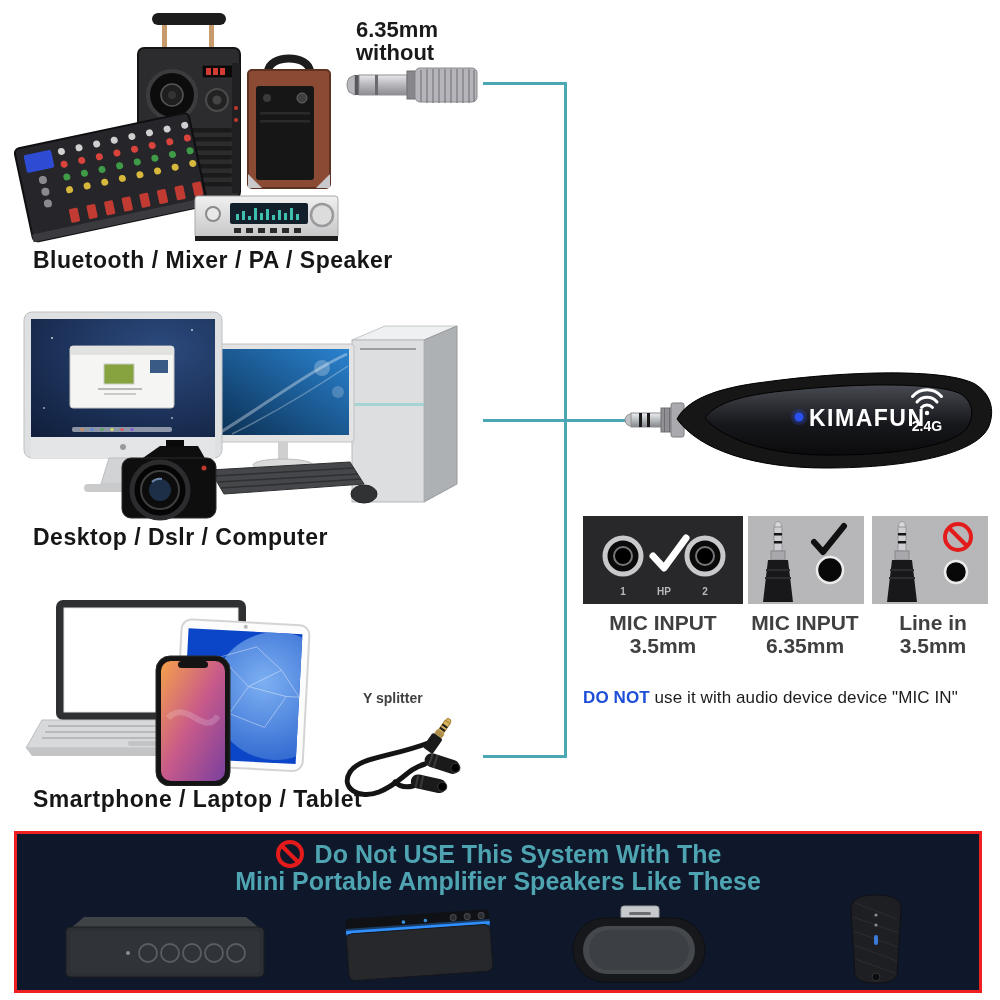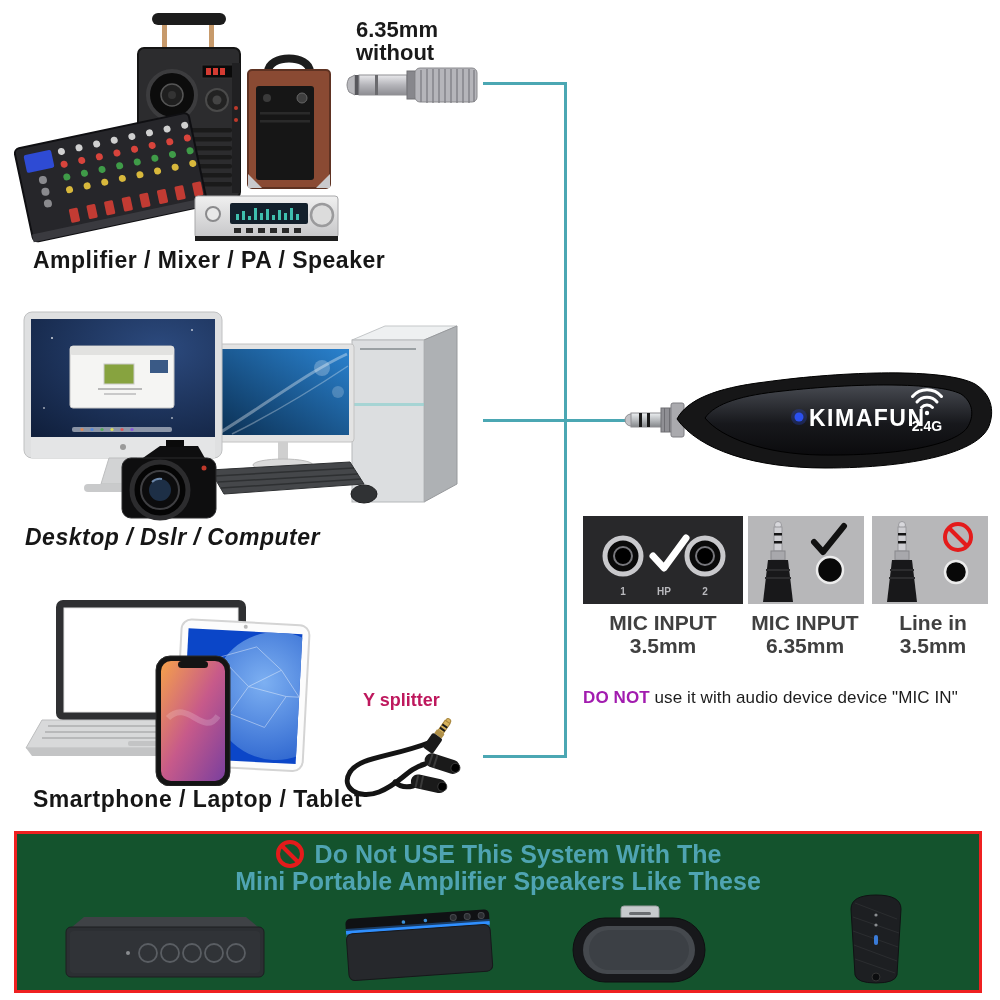--- a/index.html
+++ b/index.html
@@ -4,27 +4,27 @@
 <style>
   html,body{margin:0;padding:0;background:#ffffff;}
   #canvas{
     position:relative;width:1000px;height:1000px;background:#ffffff;overflow:hidden;
     font-family:"Liberation Sans", sans-serif;color:#111;
   }
   .abs{position:absolute;}
   .caption{font-weight:bold;font-size:23px;letter-spacing:.5px;color:#161616;white-space:nowrap;}
   .line{position:absolute;background:#4BA7B3;}
   .adapter-label{font-weight:bold;font-size:22px;line-height:23px;color:#1a1a1a;}
-  .ysplit-label{font-weight:600;font-size:18px;color:#be185d;}
+  .ysplit-label{font-weight:600;font-size:14px;color:#404040;}
   .port-caption{position:absolute;text-align:center;font-weight:bold;font-size:21px;line-height:23px;color:#404040;white-space:nowrap;}
   .donot{position:absolute;left:583px;top:688px;font-size:17px;color:#1c1c1c;white-space:nowrap;letter-spacing:.1px;}
-  .donot .em{color:#a21caf;font-weight:bold;}
+  .donot .em{color:#1d4ed8;font-weight:bold;}
   .warnbox{
     position:absolute;left:14px;top:831px;width:968px;height:162px;
-    border:3px solid #EF2020;box-sizing:border-box;background:#14532d;
+    border:3px solid #EF2020;box-sizing:border-box;background:#0f172a;
   }
   .box-heading{position:absolute;left:0;top:5px;width:100%;text-align:center;color:#4FA4B2;font-weight:bold;font-size:25px;line-height:25px;}
   .box-line1{display:flex;justify-content:center;align-items:center;gap:10px;}
   svg{display:block;}
 </style>
 </head>
 <body>
 
 <div id="canvas">
 
@@ -164,21 +164,21 @@
         <rect x="224" y="220" width="7" height="5"></rect>
           <rect x="236" y="220" width="7" height="5"></rect>
           <rect x="248" y="220" width="7" height="5"></rect>
           <rect x="260" y="220" width="7" height="5"></rect>
           <rect x="272" y="220" width="7" height="5"></rect>
           <rect x="284" y="220" width="7" height="5"></rect>
       </g>
       <rect x="185" y="228" width="143" height="5" fill="#1d1d1d"></rect>
     </g>
   </svg>
-  <div class="abs caption" style="left:33px;top:247px;">Amplifier / Mixer / PA / Speaker</div>
+  <div class="abs caption" style="left:33px;top:247px;">Bluetooth / Mixer / PA / Speaker</div>
 
   <div class="abs adapter-label" style="left:356px;top:18px;">
     <div>6.35mm</div>
     <div>without</div>
   </div>
   <svg class="abs" style="left:345px;top:66px;" width="140" height="38" viewBox="0 0 140 38">
     <defs>
       <linearGradient id="metalG" x1="0" y1="0" x2="0" y2="1">
         <stop offset="0" stop-color="#e9e9ec"></stop>
           <stop offset=".5" stop-color="#b5b5ba"></stop>
@@ -274,21 +274,21 @@
       <polygon points="128,152 148,138 186,138 194,152" fill="#0e0e0f"></polygon>
       <rect x="154" y="132" width="18" height="7" fill="#0a0a0a"></rect>
       <rect x="110" y="150" width="94" height="60" rx="9" fill="#0e0e0f" stroke="#2a2a2c"></rect>
       <circle cx="148" cy="182" r="28" fill="#050505" stroke="#2c2c2e" stroke-width="5"></circle>
       <circle cx="148" cy="182" r="19" fill="#0c0c0d" stroke="#3f3f42" stroke-width="2"></circle>
       <circle cx="148" cy="182" r="11" fill="#1d2f46"></circle>
       <path d="M140,174 A11 11 0 0 1 150,171" stroke="#6b86a8" stroke-width="2" fill="none"></path>
       <circle cx="192" cy="160" r="2.5" fill="#c0392b"></circle>
     </g>
   </svg>
-  <div class="abs caption" style="left:25px;top:524px;font-style:italic;">Desktop / Dslr / Computer</div>
+  <div class="abs caption" style="left:33px;top:524px;">Desktop / Dslr / Computer</div>
 
   <svg class="abs" style="left:615px;top:358px;" width="385" height="125" viewBox="0 0 385 125">
     <defs>
       <linearGradient id="faceG" x1="0" y1="0" x2="0" y2="1">
         <stop offset="0" stop-color="#474a51"></stop>
           <stop offset=".55" stop-color="#17181c"></stop>
           <stop offset="1" stop-color="#0b0b0d"></stop>
       </linearGradient>
       <linearGradient id="jackG" x1="0" y1="0" x2="0" y2="1">
         <stop offset="0" stop-color="#eceff1"></stop>

